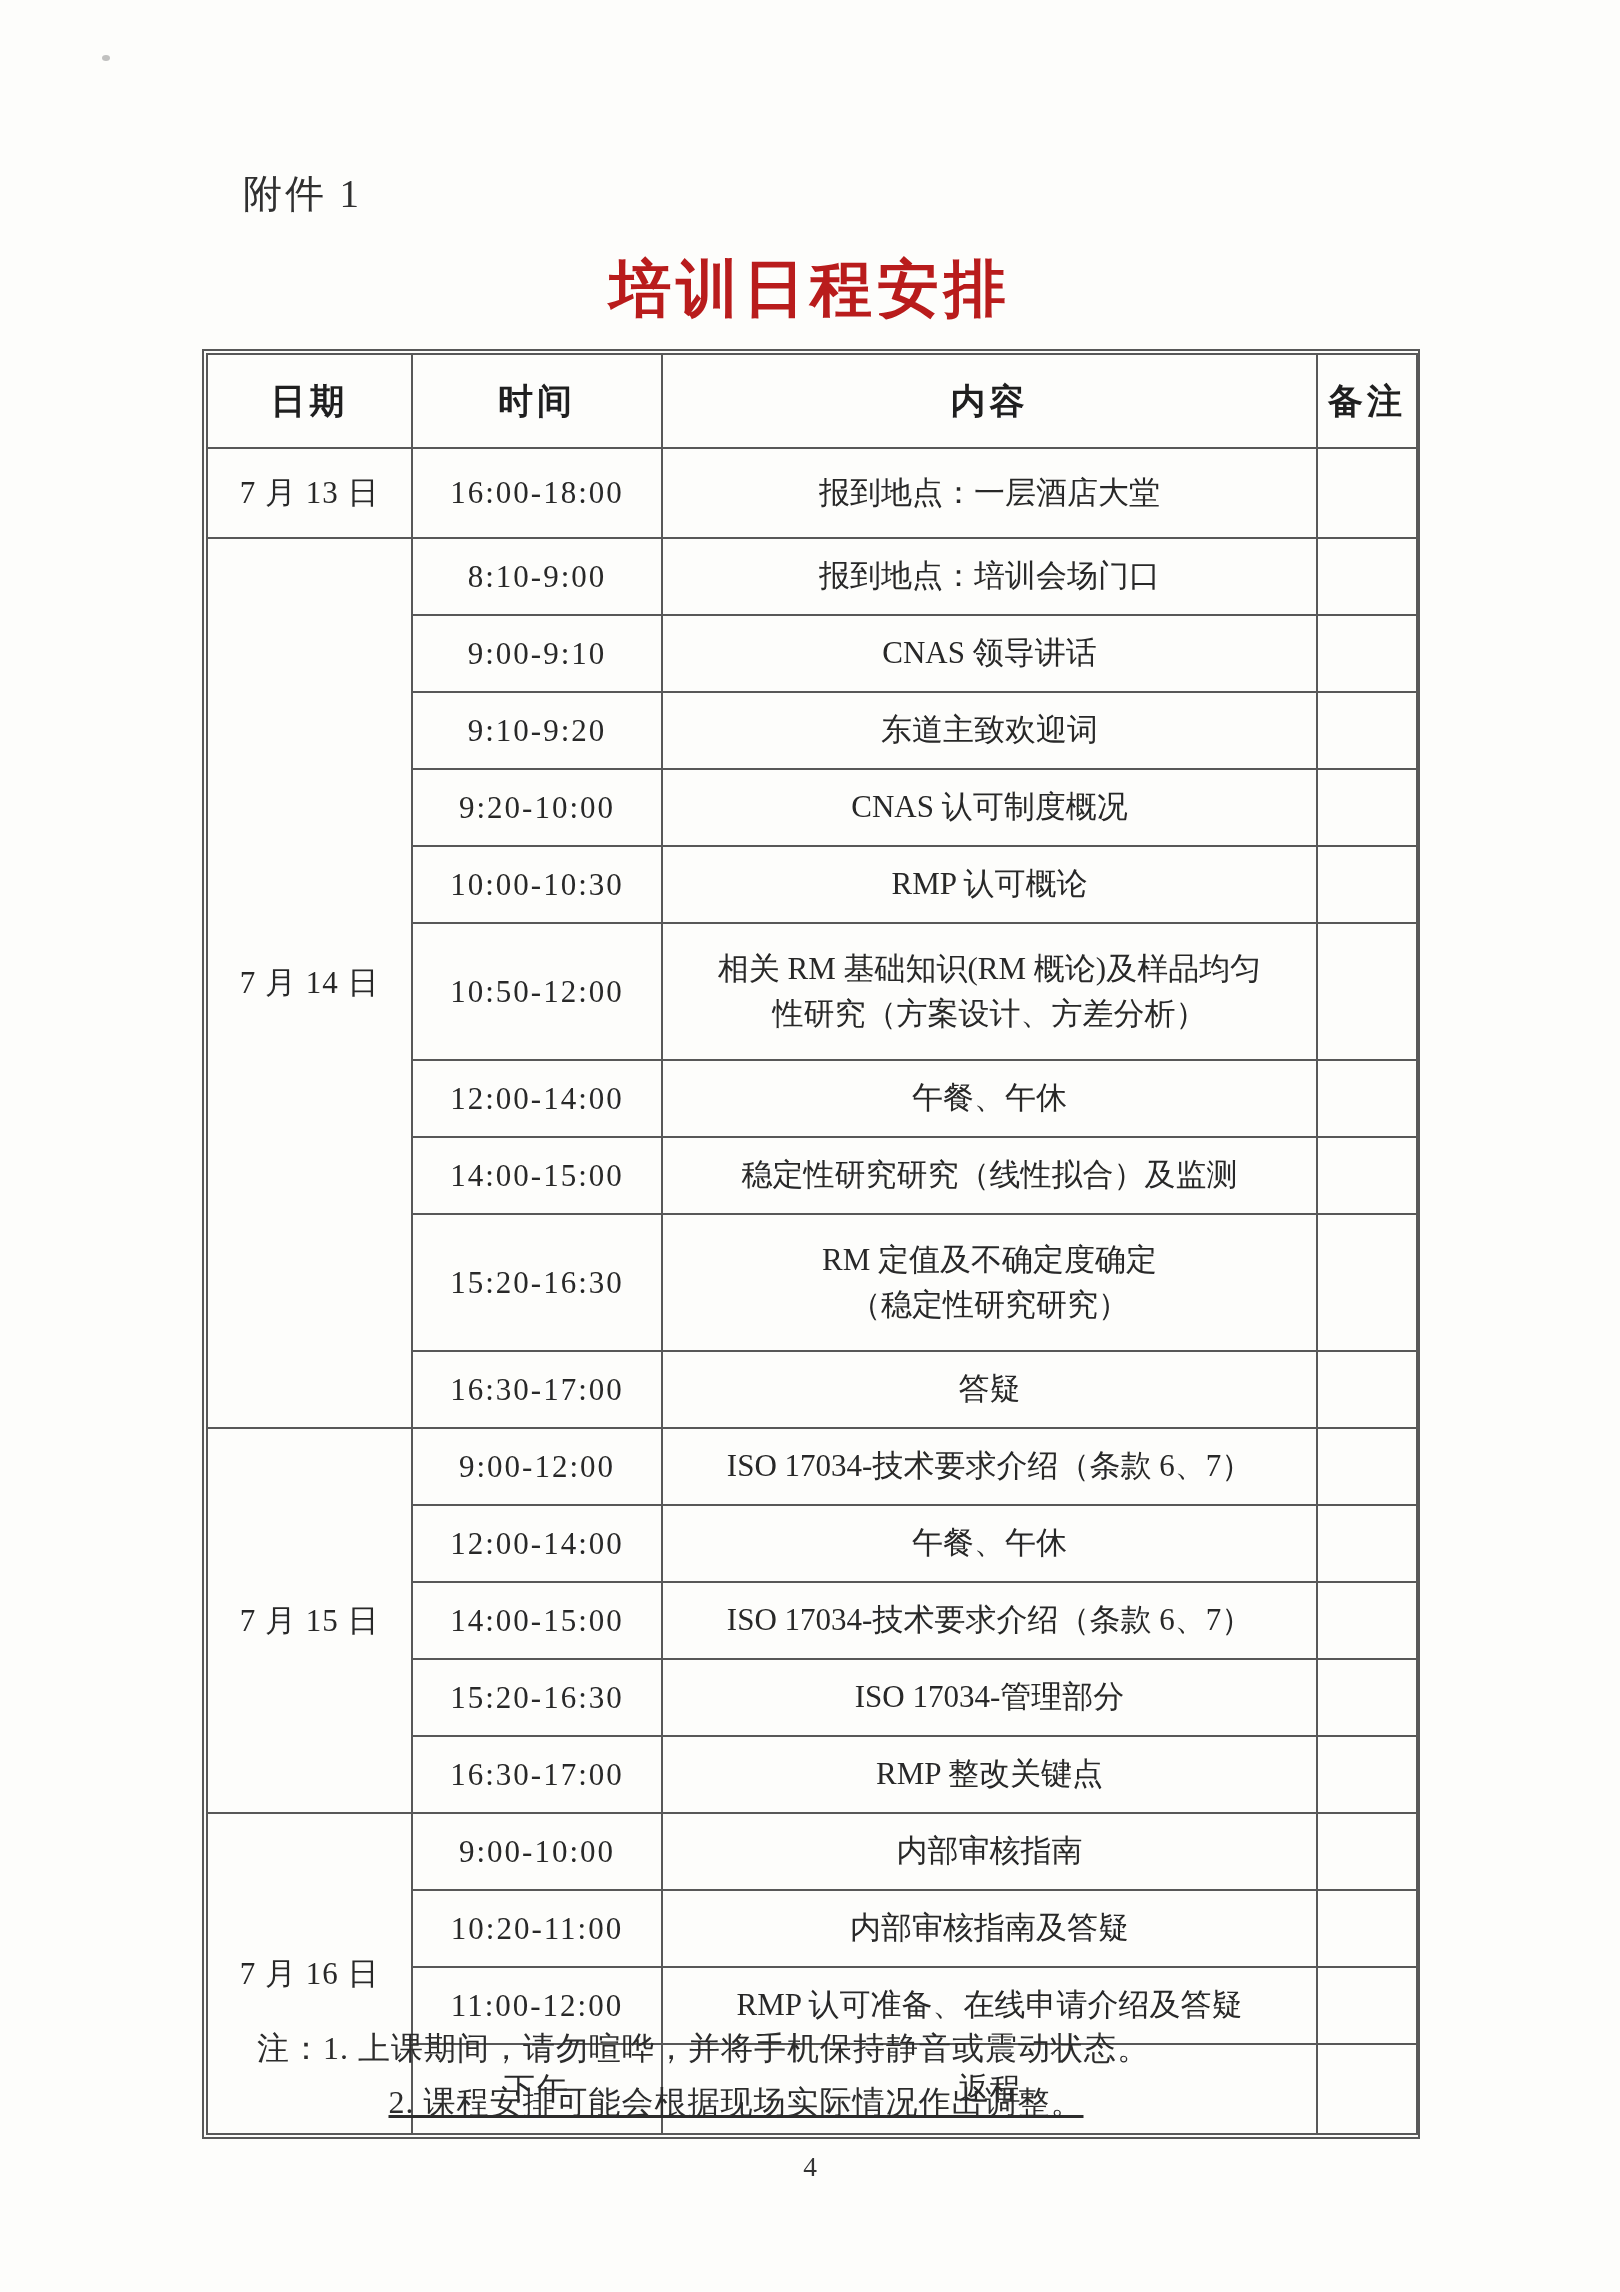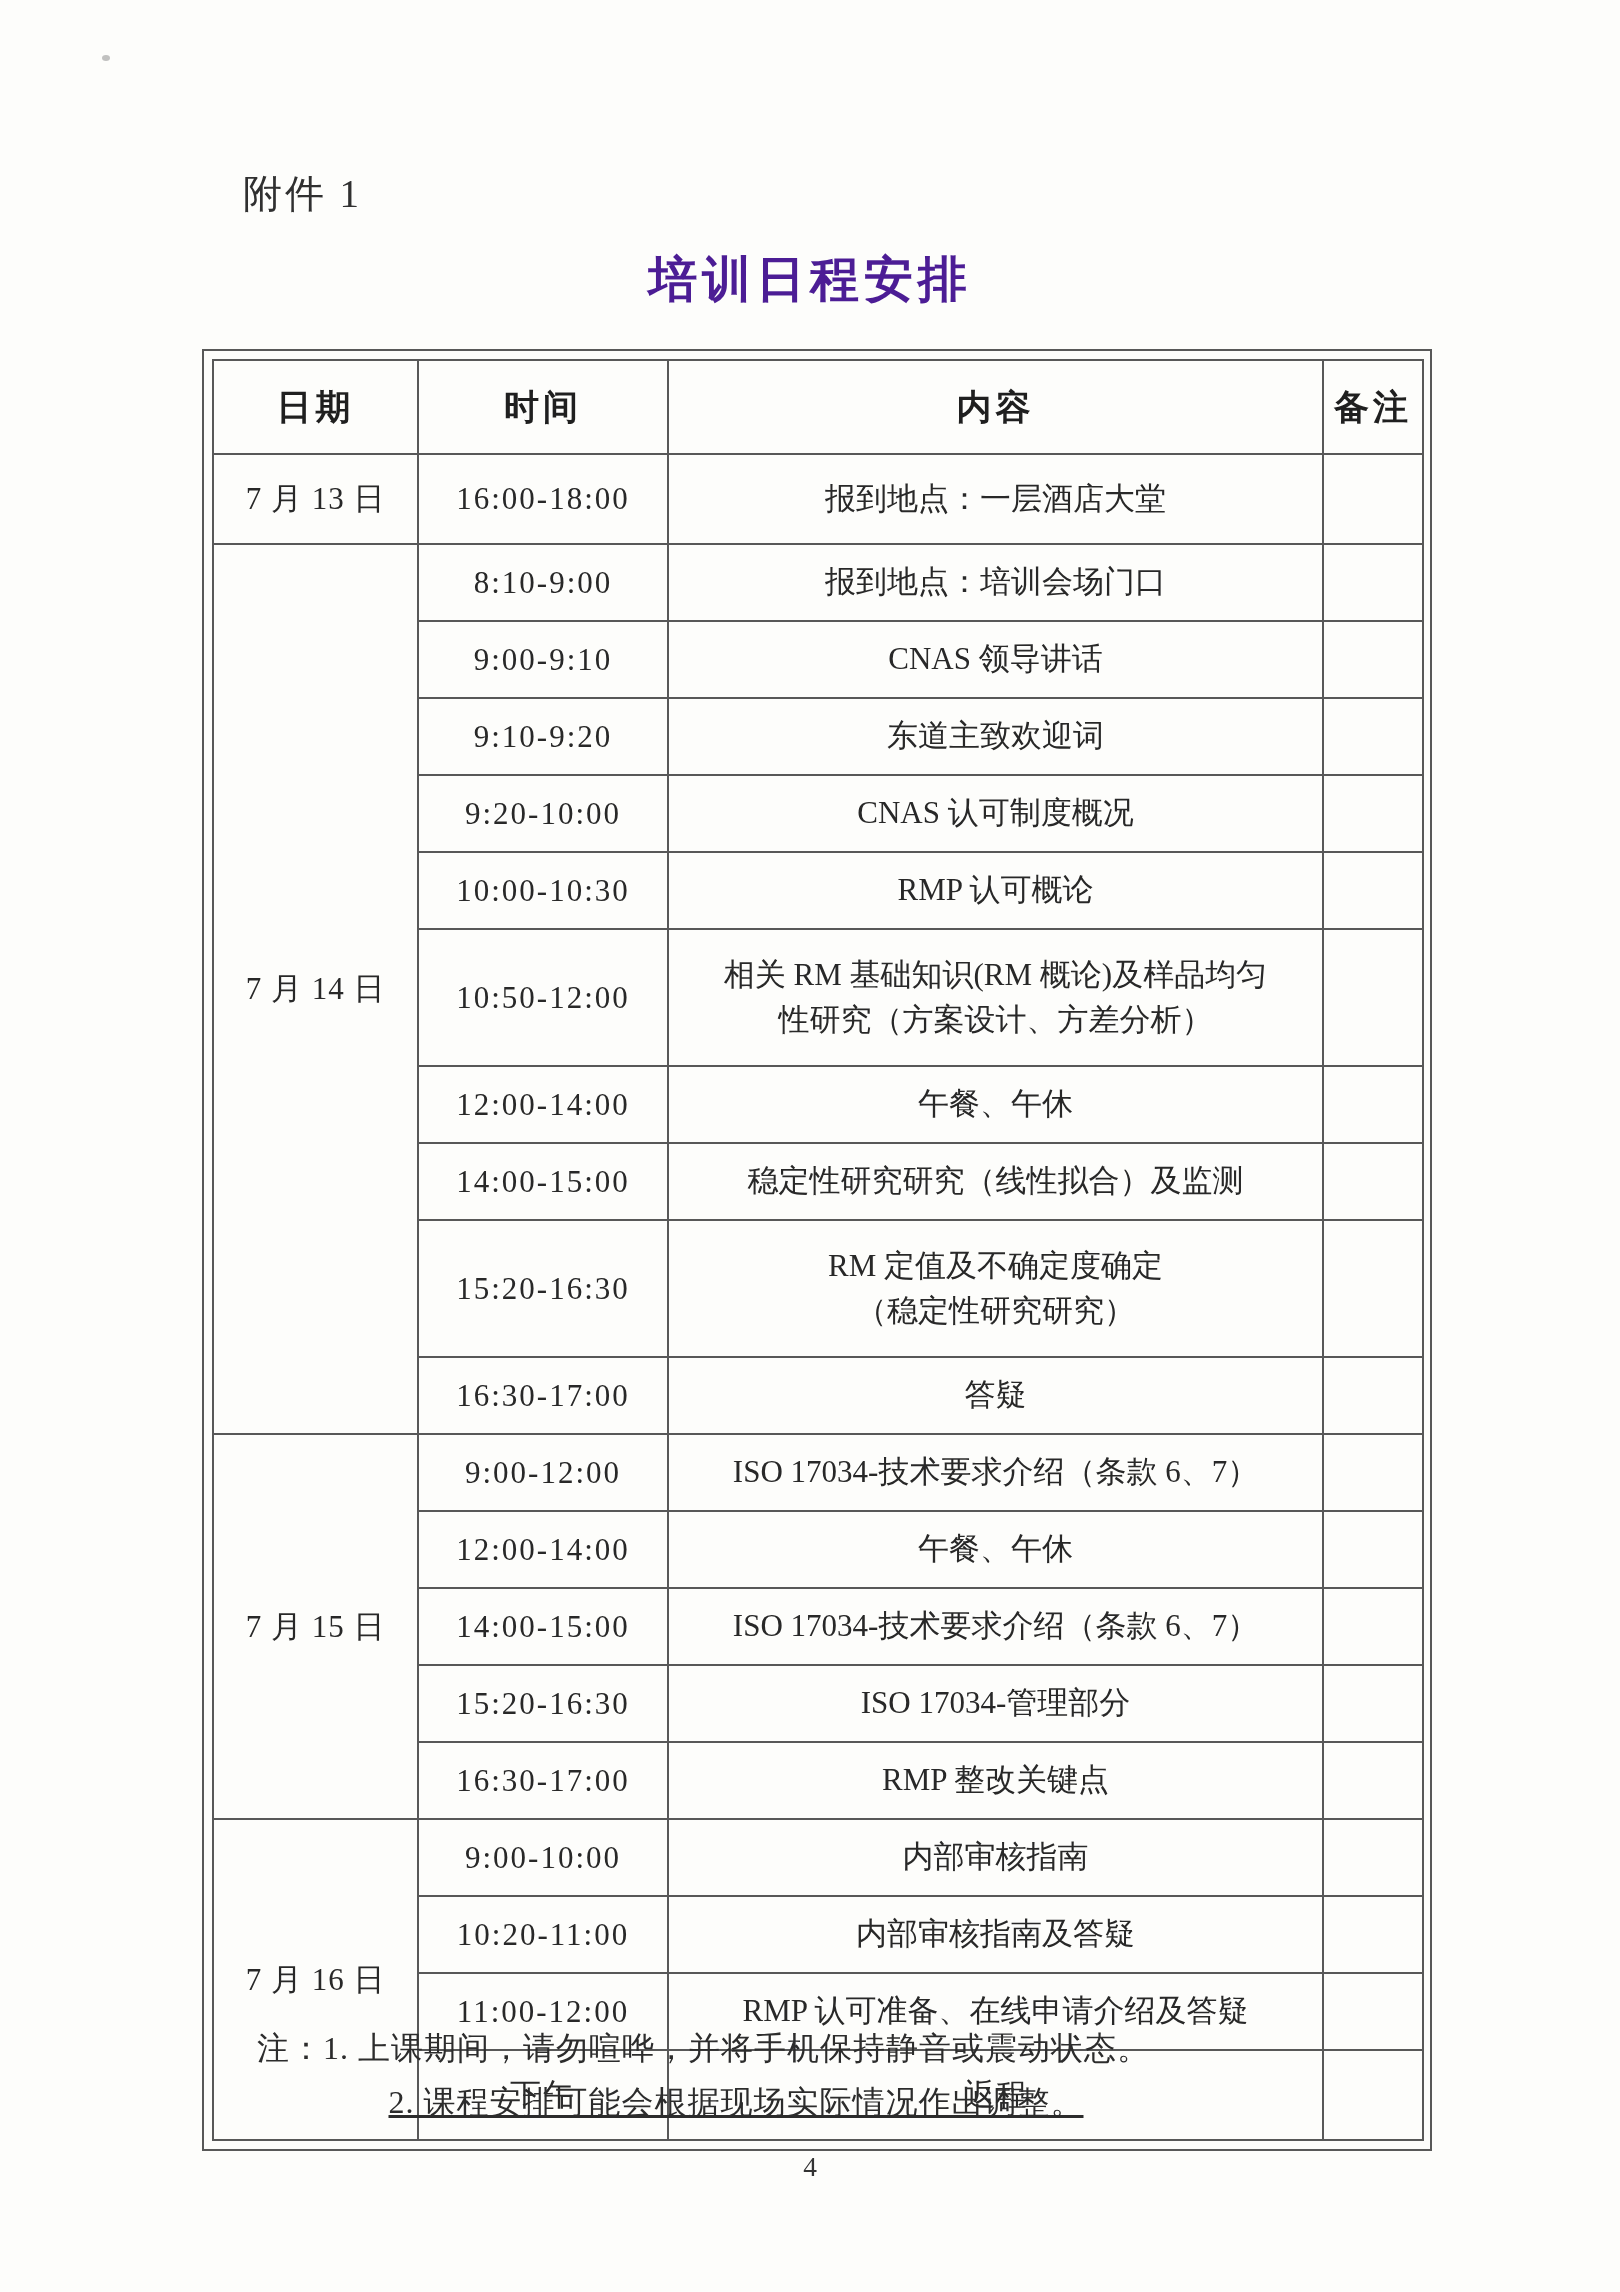--- a/index.html
+++ b/index.html
@@ -16,26 +16,26 @@
     position:absolute; left:102px; top:55px;
     width:7.8px; height:5.9px; border-radius:50%;
     background:#8f8f8f; opacity:.55;
   }
   .attachment {
     position:absolute; left:243px; top:167px;
     font-size:39px; letter-spacing:2.9px; color:#303030;
   }
   .title {
     position:absolute; left:0; top:247px; width:100%;
-    text-align:center; font-size:49px; font-weight:bold;
-    letter-spacing:4.9px; color:#4c1d95;
+    text-align:center; font-size:62px; font-weight:bold;
+    letter-spacing:4.9px; color:#b91c1c;
   }
   .table-wrap {
     position:absolute; left:202px; top:349px; width:1210px;
-    border:2px solid #585858; padding:8px;
+    border:2px solid #585858; padding:2px;
   }
   table.schedule {
     width:100%; border-collapse:collapse; table-layout:fixed;
   }
   table.schedule th, table.schedule td {
     border:2px solid #585858;
     text-align:center; vertical-align:middle;
     padding:2px 5.9px;
     overflow:hidden;
   }

